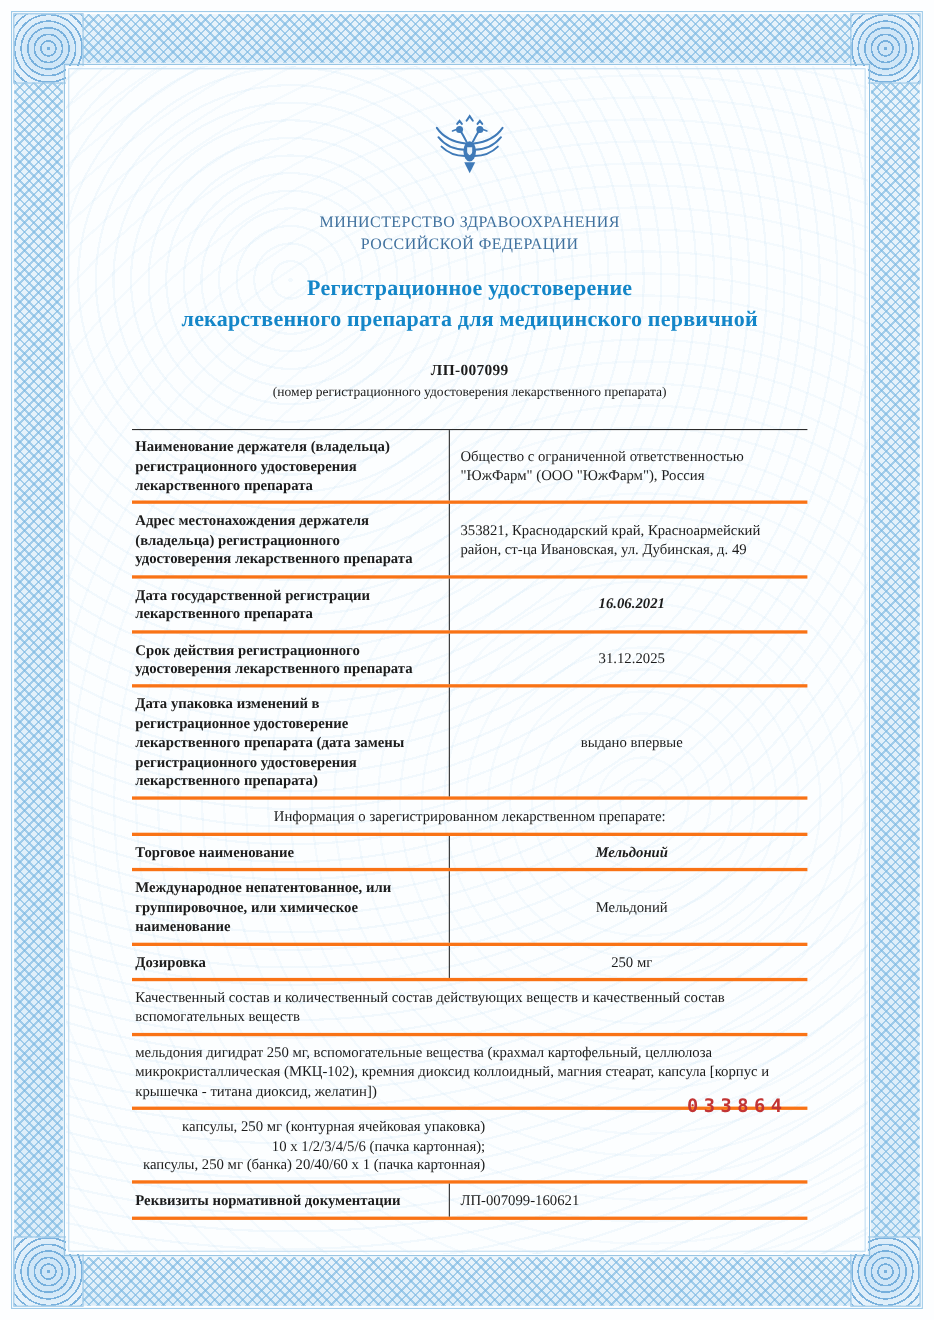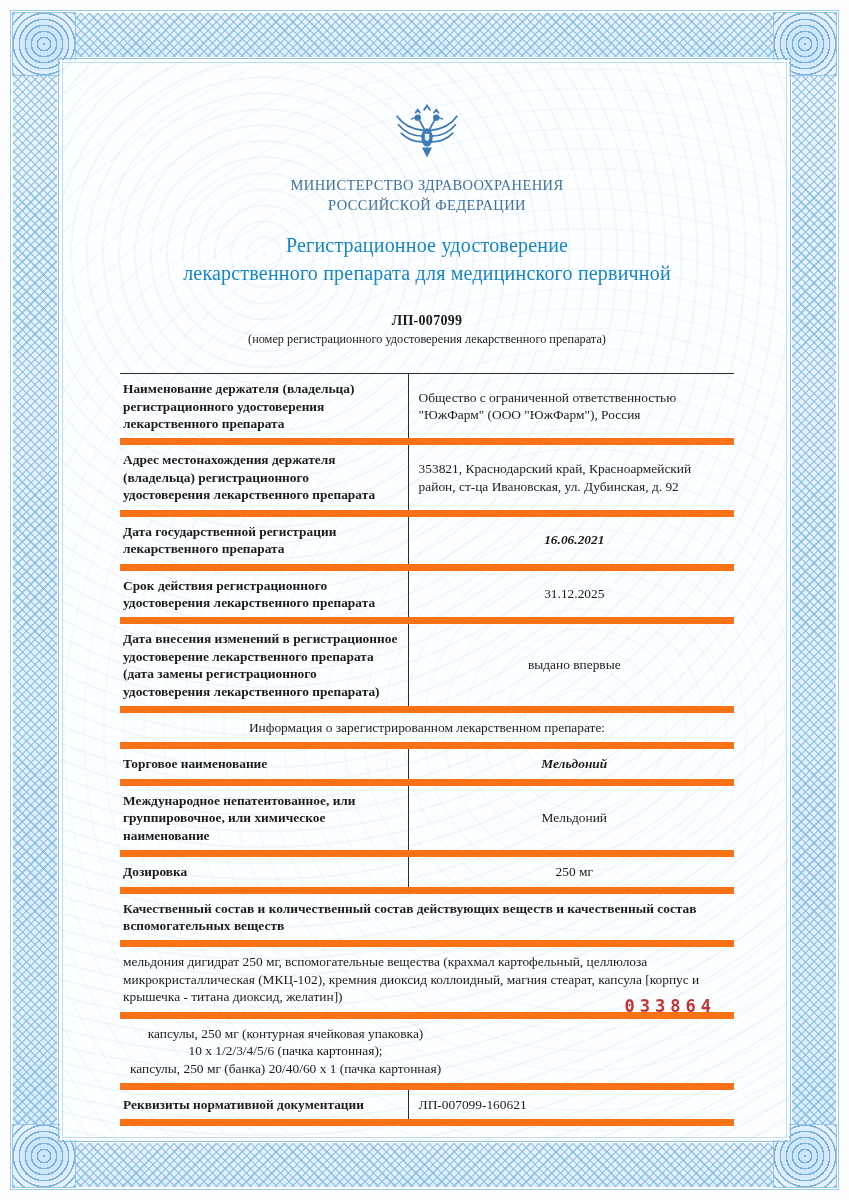--- a/index.html
+++ b/index.html
@@ -32,36 +32,36 @@
   .inner-bg{position:absolute;inset:60px;pointer-events:none;
     background:
       repeating-radial-gradient(circle at 28% 18%, rgba(150,200,235,.10) 0 2px, transparent 2px 16px),
       repeating-radial-gradient(circle at 72% 62%, rgba(150,200,235,.08) 0 2px, transparent 2px 20px),
       #fcfeff;
   }
   
   .content{position:absolute;left:120px;right:115px;top:62px;bottom:62px;}
   .emblem{margin-top:40px;text-align:center;}
   .ministry{
-    margin-top:6px;text-align:center;white-space:pre-line;
+    margin-top:22px;text-align:center;white-space:pre-line;
     color:#40719e;font-size:14.5px;line-height:1.35;letter-spacing:.4px;
   }
-  .doc-title{margin-top:16px;text-align:center;color:#1486c8;font-weight:normal;font-size:20px;line-height:1.4;letter-spacing:.2px;}
+  .doc-title{margin-top:16px;text-align:center;color:#1486c8;font-weight:bold;font-size:20px;line-height:1.4;letter-spacing:.2px;}
   .reg-number{margin-top:26px;text-align:center;font-weight:bold;font-size:14px;letter-spacing:.3px;}
   .reg-caption{margin-top:3px;text-align:center;font-size:12.3px;}
   
   .dtable{margin-top:26px;border-top:1px solid #2b2b2b;font-size:13.4px;line-height:1.3;}
-  .trow{display:flex;border-bottom:7px solid #f97316;}
+  .trow{display:flex;border-bottom:3px solid #f97316;}
   .cl{flex:0 0 47%;box-sizing:border-box;padding:6px 10px 6px 3px;font-weight:bold;border-right:1px solid #2b2b2b;}
   .cv{flex:1;box-sizing:border-box;padding:6px 4px 6px 10px;display:flex;align-items:center;justify-content:center;white-space:pre-line;}
-  .cv.left{justify-content:flex-start;text-align:center;}
+  .cv.left{justify-content:flex-start;text-align:right;}
   .cv.bold{font-weight:bold;font-style:italic;}
   .full{display:block;padding:6px 3px;}
   .full.info{text-align:center;}
-  .full.comp-h{font-weight:bold;}
+  .full.comp-h{font-weight:normal;}
   
   .serial{
     position:absolute;top:996px;right:133px;
     font-family:"DejaVu Sans Mono", monospace;font-weight:bold;
     color:#c23434;font-size:17px;letter-spacing:5px;
   }
 </style>
 </head>
 <body>
 
@@ -118,35 +118,35 @@
 
     <div class="dtable">
 
       <div class="trow">
         <div class="cl">Наименование держателя (владельца) регистрационного удостоверения лекарственного препарата</div>
         <div class="cv">Общество с ограниченной ответственностью "ЮжФарм" (ООО "ЮжФарм"), Россия</div>
       </div>
 
       <div class="trow">
         <div class="cl">Адрес местонахождения держателя (владельца) регистрационного удостоверения лекарственного препарата</div>
-        <div class="cv">353821, Краснодарский край, Красноармейский район, ст-ца Ивановская, ул. Дубинская, д. 92</div>
+        <div class="cv">353821, Краснодарский край, Красноармейский район, ст-ца Ивановская, ул. Дубинская, д. 49</div>
       </div>
 
       <div class="trow">
         <div class="cl">Дата государственной регистрации лекарственного препарата</div>
         <div class="cv bold">16.06.2021</div>
       </div>
 
       <div class="trow">
         <div class="cl">Срок действия регистрационного удостоверения лекарственного препарата</div>
         <div class="cv">31.12.2025</div>
       </div>
 
       <div class="trow">
-        <div class="cl">Дата внесения изменений в регистрационное удостоверение лекарственного препарата (дата замены регистрационного удостоверения лекарственного препарата)</div>
+        <div class="cl">Дата упаковка изменений в регистрационное удостоверение лекарственного препарата (дата замены регистрационного удостоверения лекарственного препарата)</div>
         <div class="cv">выдано впервые</div>
       </div>
 
       <div class="trow full info">Информация о зарегистрированном лекарственном препарате:</div>
 
       <div class="trow">
         <div class="cl">Торговое наименование</div>
         <div class="cv bold">Мельдоний</div>
       </div>
 

